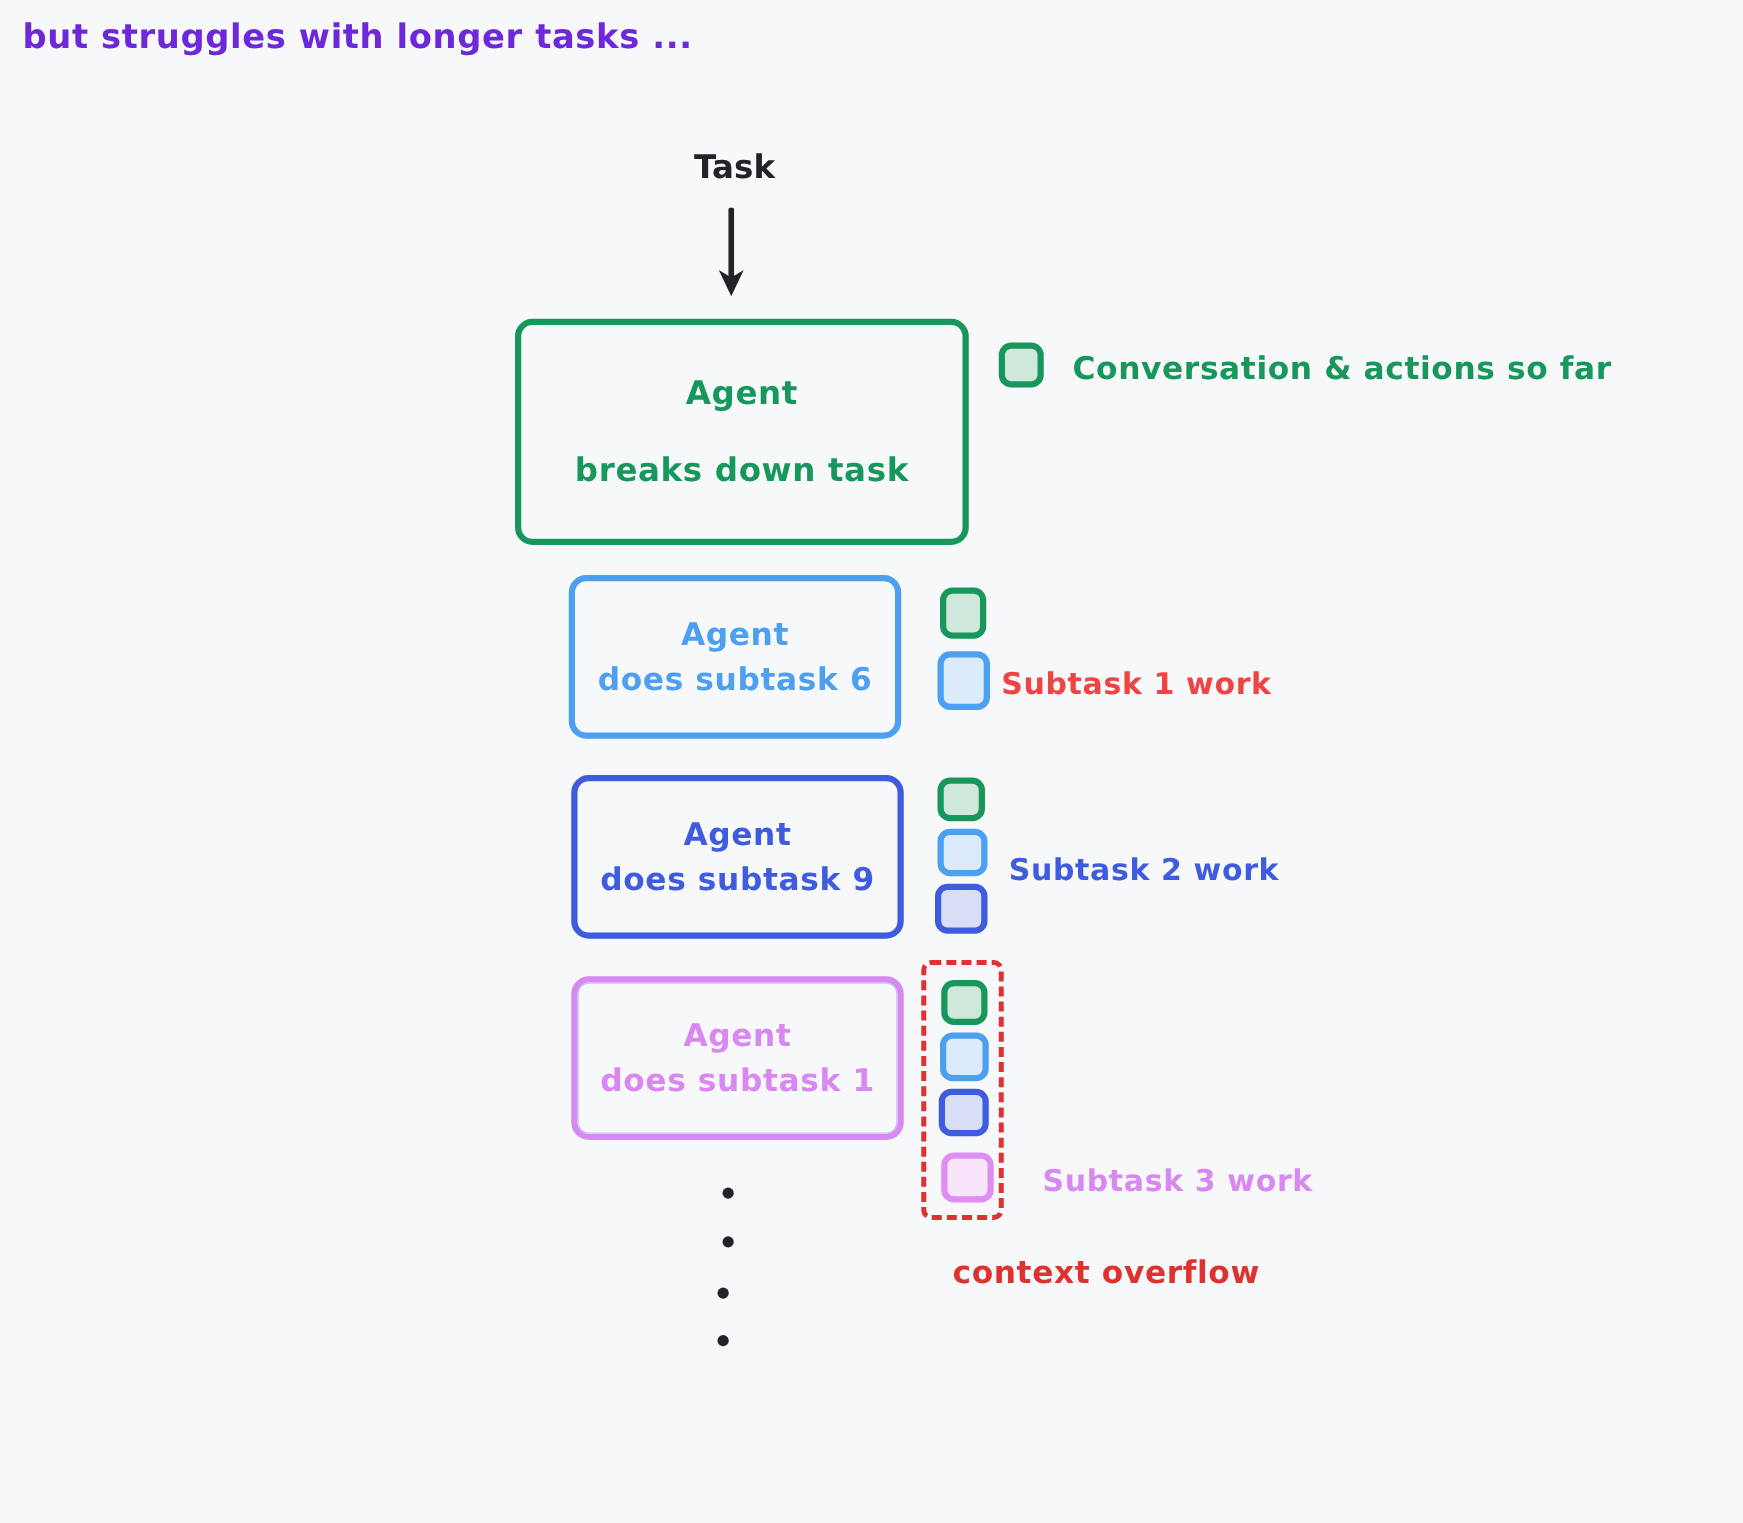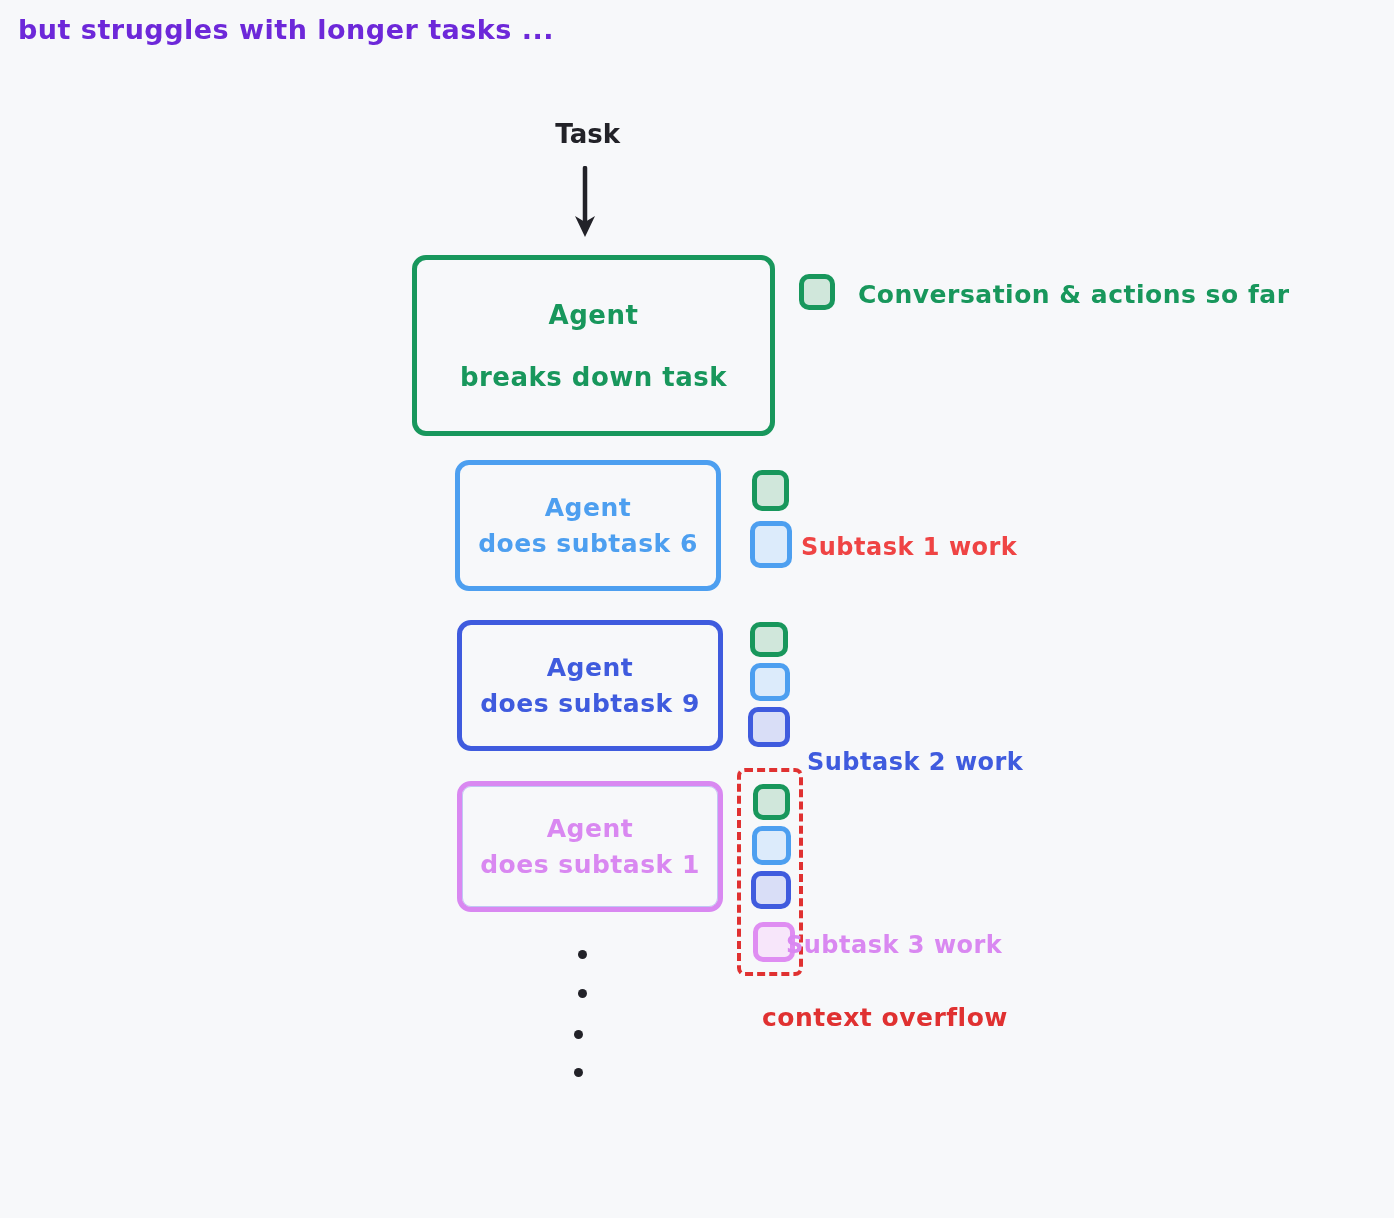--- a/index.html
+++ b/index.html
@@ -65,22 +65,22 @@
   .sq.indigo { border: 5px solid #3f5bde; background: #d9def7; }
   .sq.purple { border: 5px solid #df8df2; background: #f7e6fa; }
 
   .side-label {
     font-size: 24px;
     letter-spacing: 0.5px;
     white-space: nowrap;
   }
   .lbl-legend { left: 858px; top: 280px; color: #18975c; font-size: 25px; }
   .lbl-work-1 { left: 801px; top: 533px; color: #ef4444; }
-  .lbl-work-2 { left: 807px; top: 748px; color: #3f5bde; }
-  .lbl-work-3 { left: 786px; top: 931px; color: #d988f1; }
+  .lbl-work-2 { left: 807px; top: 682px; color: #3f5bde; }
+  .lbl-work-3 { left: 834px; top: 931px; color: #d988f1; }
 
   .overflow-frame {
     left: 737px; top: 768px;
     width: 66px; height: 208px;
     border: 4px dashed #e03131;
     border-radius: 8px;
   }
   .overflow-label {
     left: 762px; top: 1003px;
     color: #e03131;

